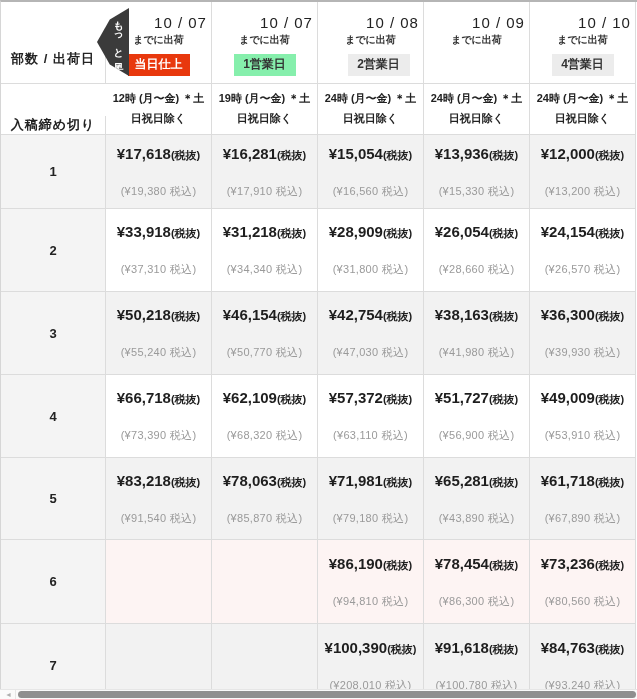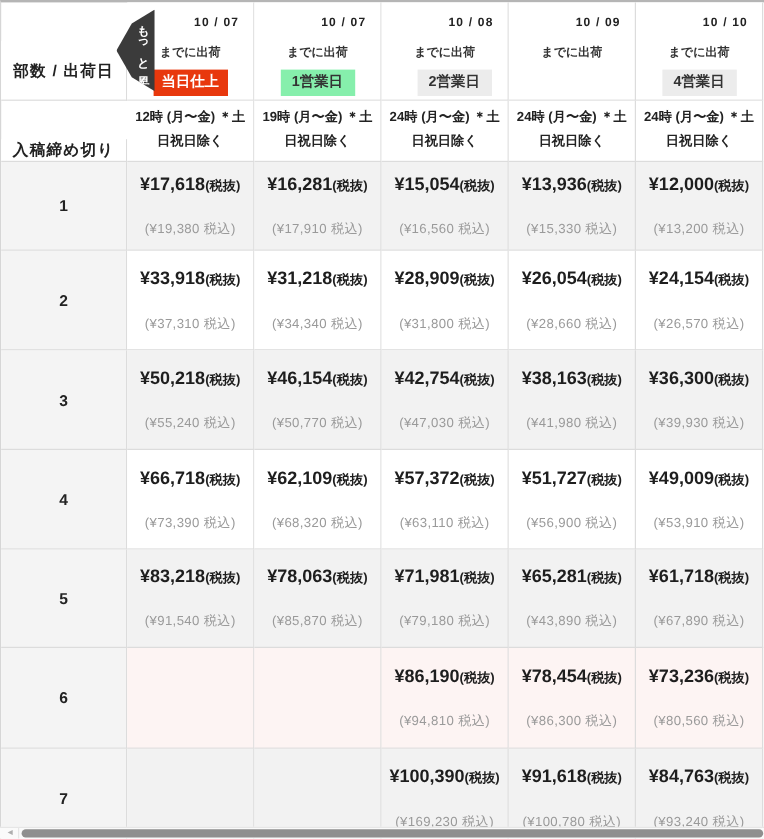--- a/index.html
+++ b/index.html
@@ -15,22 +15,22 @@
     grid-template-rows:82px 51px 74px 83px 83px 83px 82px 84px 84px;
     border-top:2px solid #b5b5b5; border-left:1px solid #d6d6d6;
   }
   .cell {
     box-sizing:border-box; border-right:1px solid #dcdcdc; border-bottom:1px solid #dcdcdc;
     display:flex; flex-direction:column; align-items:center; justify-content:center;
     text-align:center; background:#fff; overflow:hidden;
   }
   .head-cell { justify-content:flex-start; padding-top:12px; }
   .corner, .deadline-label { font-size:13px; font-weight:bold; letter-spacing:1px;margin-top:32px; }
-  .date { font-size:10px; font-weight:bold; letter-spacing:1px;margin-left:44px; }
-  .ship-note { font-size:10px; font-weight:bold; margin-top:12px; color:#333; }
+  .date { font-size:15px; font-weight:normal; letter-spacing:1px;margin-left:44px; }
+  .ship-note { font-size:10px; font-weight:bold; margin-top:2px; color:#333; }
   .badge { margin-top:7px; font-size:12px; font-weight:bold; width:62px; padding:3px 0; line-height:1.3; }
   .badge.red { color:#fff; }
   .badge.gray { color:#333; }
   .deadline-cell { font-size:11px; font-weight:bold; line-height:1.8; }
   .qty-cell { font-size:13px; font-weight:bold; background:#f4f4f4; }
   .price-net { font-size:15px; font-weight:bold; color:#1e1e1e; }
   .price-net .tax { font-size:11px; }
   .price-incl { font-size:11px; color:#9a9a9a; margin-top:21px; letter-spacing:0.3px; }
   .bg-gray { background:#f2f2f2; }
   .bg-white { background:#fff; }
@@ -229,21 +229,21 @@
       </div>
       <div class="cell price-cell bg-pink">
         <div class="price-net"><span>¥73,236</span><span class="tax">(税抜)</span></div>
         <div class="price-incl">(¥80,560 税込)</div>
       </div>
       <div class="cell qty-cell">7</div>
       <div class="cell price-cell bg-gray"></div>
       <div class="cell price-cell bg-gray"></div>
       <div class="cell price-cell bg-gray">
         <div class="price-net"><span>¥100,390</span><span class="tax">(税抜)</span></div>
-        <div class="price-incl">(¥169,230 税込)</div>
+        <div class="price-incl">(¥208,010 税込)</div>
       </div>
       <div class="cell price-cell bg-gray">
         <div class="price-net"><span>¥91,618</span><span class="tax">(税抜)</span></div>
         <div class="price-incl">(¥100,780 税込)</div>
       </div>
       <div class="cell price-cell bg-gray">
         <div class="price-net"><span>¥84,763</span><span class="tax">(税抜)</span></div>
         <div class="price-incl">(¥93,240 税込)</div>
       </div>
     </div>

